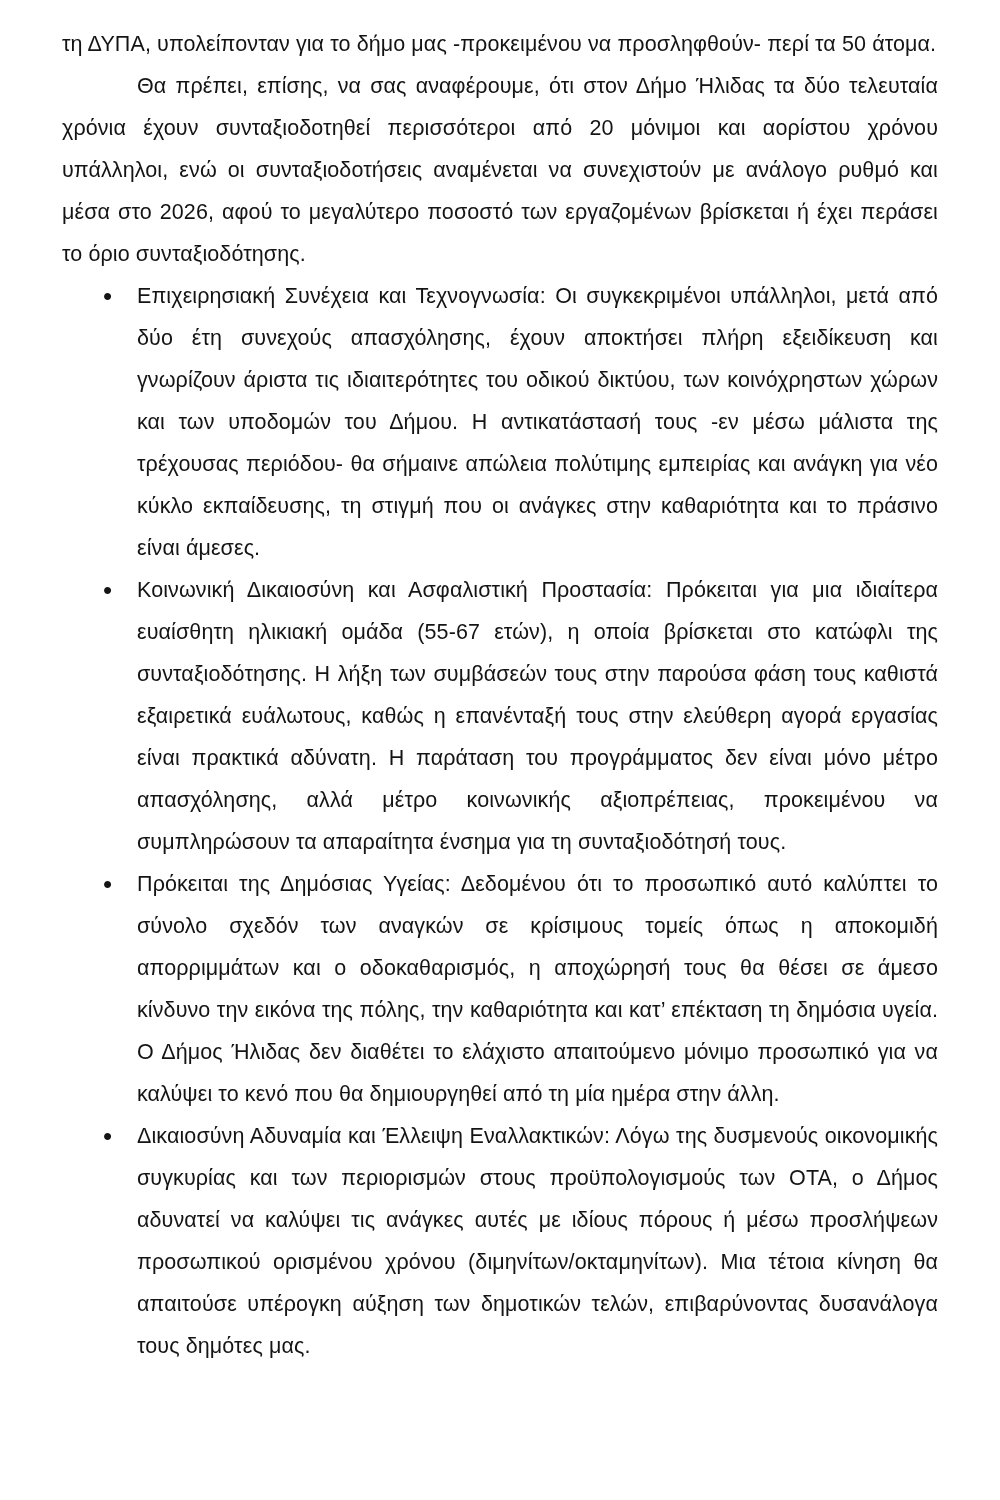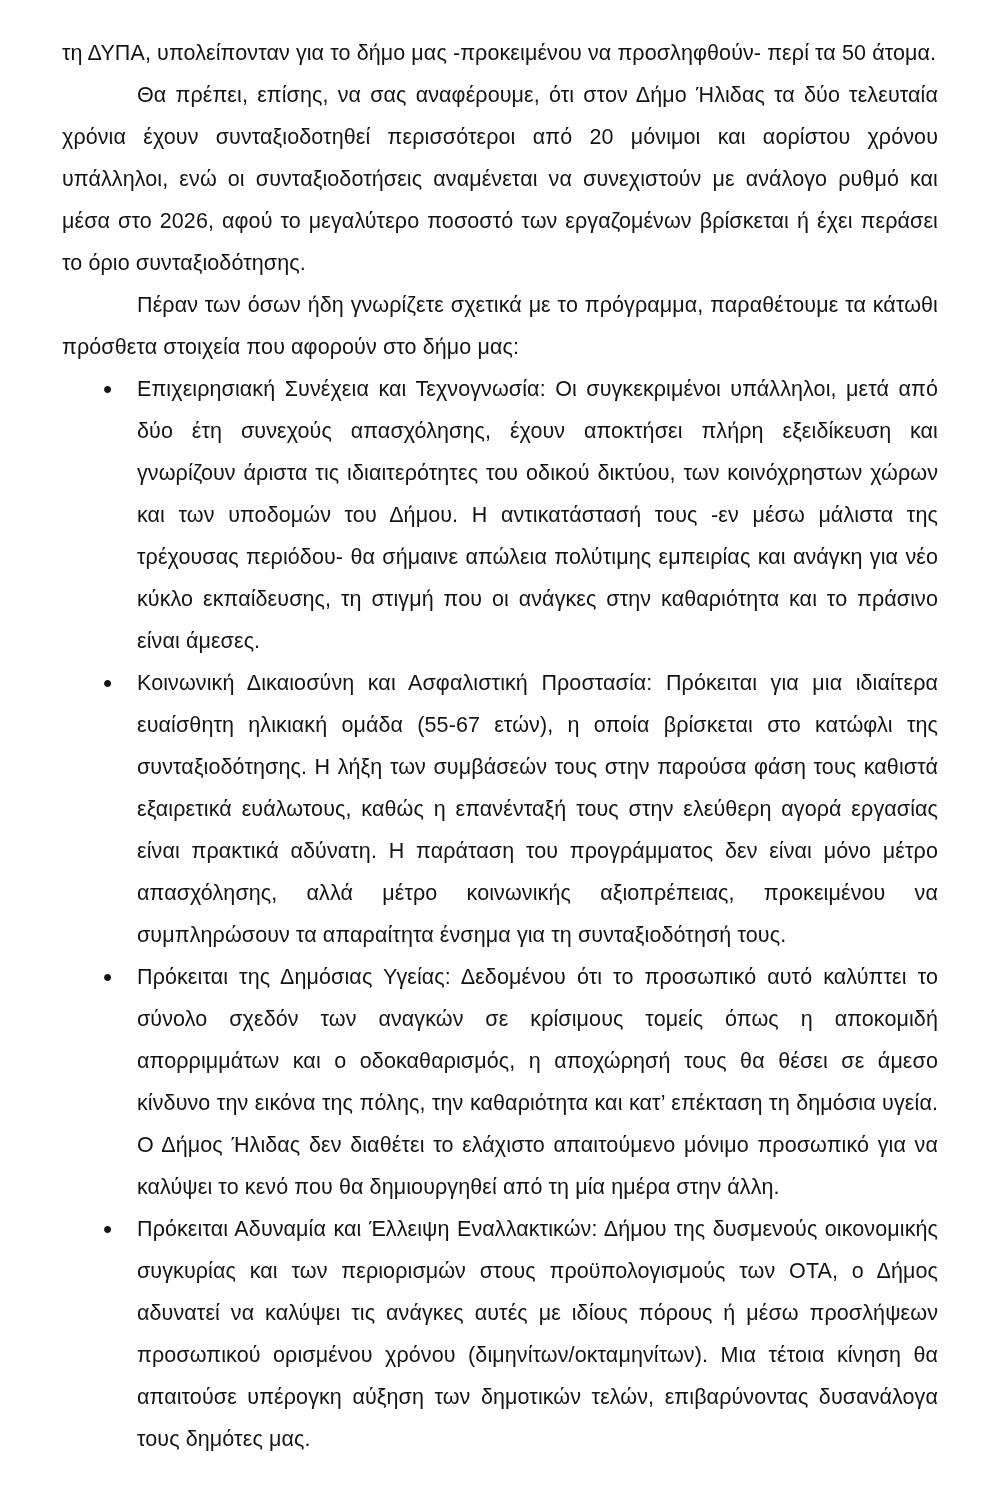--- a/index.html
+++ b/index.html
@@ -11,21 +11,21 @@
     width: 1000px;
     height: 1500px;
     overflow: hidden;
     font-family: "Liberation Sans", "DejaVu Sans", sans-serif;
     color: #141414;
   }
   .page {
     box-sizing: border-box;
     width: 1000px;
     height: 1500px;
-    padding: 32px 62px 0 62px;
+    padding: 23px 62px 0 62px;
     background: #ffffff;
   }
   .para, .bullet-text {
     font-size: 21.5px;
     line-height: 42px;
     text-align: justify;
     margin: 0;
     letter-spacing: 0.1px;
   }
   .para.indent {
@@ -59,21 +59,20 @@
 </style>
 </head>
 <body>
 
 <div class="page">
 
   <p class="para">τη ΔΥΠΑ, υπολείπονταν για το δήμο μας -προκειμένου να προσληφθούν- περί τα 50 άτομα.</p>
 
   <p class="para indent">Θα πρέπει, επίσης, να σας αναφέρουμε, ότι στον Δήμο Ήλιδας τα δύο τελευταία χρόνια έχουν συνταξιοδοτηθεί περισσότεροι από 20 μόνιμοι και αορίστου χρόνου υπάλληλοι, ενώ οι συνταξιοδοτήσεις αναμένεται να συνεχιστούν με ανάλογο ρυθμό και μέσα στο 2026, αφού το μεγαλύτερο ποσοστό των εργαζομένων βρίσκεται ή έχει περάσει το όριο συνταξιοδότησης.</p>
 
-  <p class="para indent">Πέραν των όσων ήδη γνωρίζετε σχετικά με το πρόγραμμα, παραθέτουμε τα κάτωθι πρόσθετα στοιχεία που αφορούν στο δήμο μας:</p>
 
   <ul class="bullets">
 
     <li>
       <span class="bullet-dot">•</span>
       <div class="bullet-text">
         <span class="b-title">Επιχειρησιακή Συνέχεια και Τεχνογνωσία:</span>
         <span>Οι συγκεκριμένοι υπάλληλοι, μετά από δύο έτη συνεχούς απασχόλησης, έχουν αποκτήσει πλήρη εξειδίκευση και γνωρίζουν άριστα τις ιδιαιτερότητες του οδικού δικτύου, των κοινόχρηστων χώρων και των υποδομών του Δήμου. Η αντικατάστασή τους -εν μέσω μάλιστα της τρέχουσας περιόδου- θα σήμαινε απώλεια πολύτιμης εμπειρίας και ανάγκη για νέο κύκλο εκπαίδευσης, τη στιγμή που οι ανάγκες στην καθαριότητα και το πράσινο είναι άμεσες.</span>
       </div>
     </li>
@@ -90,20 +89,20 @@
       <span class="bullet-dot">•</span>
       <div class="bullet-text">
         <span class="b-title">Πρόκειται της Δημόσιας Υγείας:</span>
         <span>Δεδομένου ότι το προσωπικό αυτό καλύπτει το σύνολο σχεδόν των αναγκών σε κρίσιμους τομείς όπως η αποκομιδή απορριμμάτων και ο οδοκαθαρισμός, η αποχώρησή τους θα θέσει σε άμεσο κίνδυνο την εικόνα της πόλης, την καθαριότητα και κατ’ επέκταση τη δημόσια υγεία. Ο Δήμος Ήλιδας δεν διαθέτει το ελάχιστο απαιτούμενο μόνιμο προσωπικό για να καλύψει το κενό που θα δημιουργηθεί από τη μία ημέρα στην άλλη.</span>
       </div>
     </li>
 
     <li>
       <span class="bullet-dot">•</span>
       <div class="bullet-text">
-        <span class="b-title">Πρόκειται Αδυναμία και Έλλειψη Εναλλακτικών:</span>
-        <span>Δήμου της δυσμενούς οικονομικής συγκυρίας και των περιορισμών στους προϋπολογισμούς των ΟΤΑ,</span>
+        <span class="b-title">Δικαιοσύνη Αδυναμία και Έλλειψη Εναλλακτικών:</span>
+        <span>Λόγω της δυσμενούς οικονομικής συγκυρίας και των περιορισμών στους προϋπολογισμούς των ΟΤΑ,</span>
         <span class="u">ο Δήμος αδυνατεί να καλύψει τις ανάγκες αυτές με ιδίους πόρους ή μέσω προσλήψεων προσωπικού ορισμένου χρόνου (διμηνίτων/οκταμηνίτων). Μια τέτοια κίνηση θα απαιτούσε υπέρογκη αύξηση των δημοτικών τελών, επιβαρύνοντας δυσανάλογα τους δημότες μας.</span>
       </div>
     </li>
 
   </ul>
 </div>
 
 </body></html>

